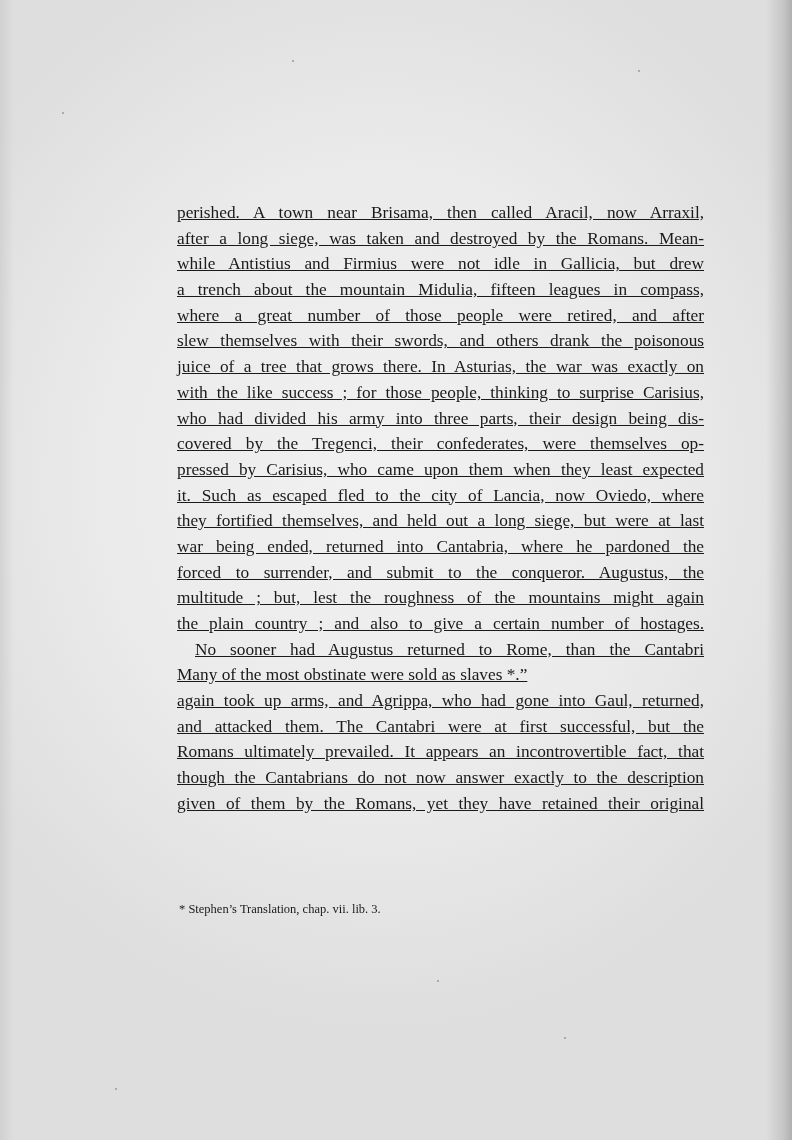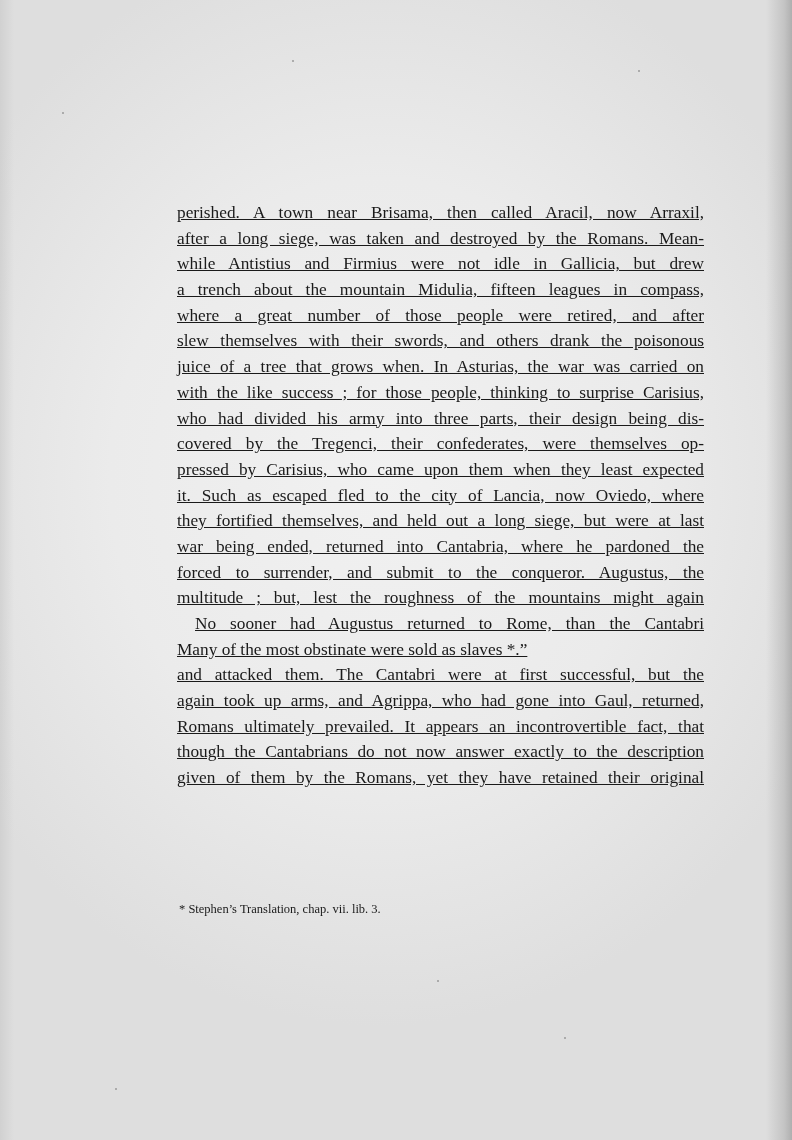--- a/index.html
+++ b/index.html
@@ -112,33 +112,34 @@
   <div class="speck" style="left:564px;top:1037px;"></div>
 
 
   <div class="body-text" id="body-text">
       <span class="line">perished.  A town near Brisama, then called Aracil, now Arraxil,</span>
       <span class="line">after a long siege, was taken and destroyed by the Romans.  Mean-</span>
       <span class="line">while Antistius and Firmius were not idle in Gallicia, but drew</span>
       <span class="line">a trench about the mountain Midulia, fifteen leagues in compass,</span>
       <span class="line">where a great number of those people were retired, and after</span>
       <span class="line">slew themselves with their swords, and others drank the poisonous</span>
-      <span class="line">juice of a tree that grows when.  In Asturias, the war was carried on</span>
+      <span class="line">juice of a tree that grows there.  In Asturias, the war was exactly on</span>
       <span class="line">with the like success ; for those people, thinking to surprise Carisius,</span>
       <span class="line">who had divided his army into three parts, their design being dis-</span>
       <span class="line">covered by the Tregenci, their confederates, were themselves op-</span>
       <span class="line">pressed by Carisius, who came upon them when they least expected</span>
       <span class="line">it.  Such as escaped fled to the city of Lancia, now Oviedo, where</span>
       <span class="line">they fortified themselves, and held out a long siege, but were at last</span>
       <span class="line">war being ended, returned into Cantabria, where he pardoned the</span>
       <span class="line">forced to surrender, and submit to the conqueror.  Augustus, the</span>
       <span class="line">multitude ; but, lest the roughness of the mountains might again</span>
+      <span class="line">the plain country ; and also to give a certain number of hostages.</span>
       <span class="line indent">No sooner had Augustus returned to Rome, than the Cantabri</span>
       <span class="line last">Many of the most obstinate were sold as slaves *.”</span>
+      <span class="line">again took up arms, and Agrippa, who had gone into Gaul, returned,</span>
       <span class="line">and attacked them.  The Cantabri were at first successful, but the</span>
-      <span class="line">again took up arms, and Agrippa, who had gone into Gaul, returned,</span>
       <span class="line">Romans ultimately prevailed.  It appears an incontrovertible fact, that</span>
       <span class="line">though the Cantabrians do not now answer exactly to the description</span>
       <span class="line">given of them by the Romans, yet they have retained their original</span>
     </div>
 
   <div class="footnote">* Stephen’s Translation, chap. vii. lib. 3.</div>
 </div>
 
 </body></html>

